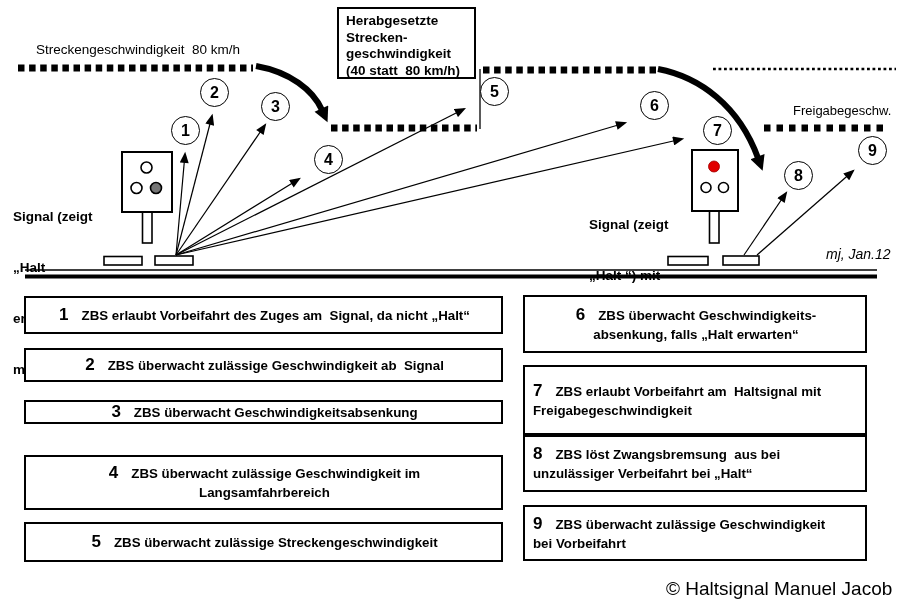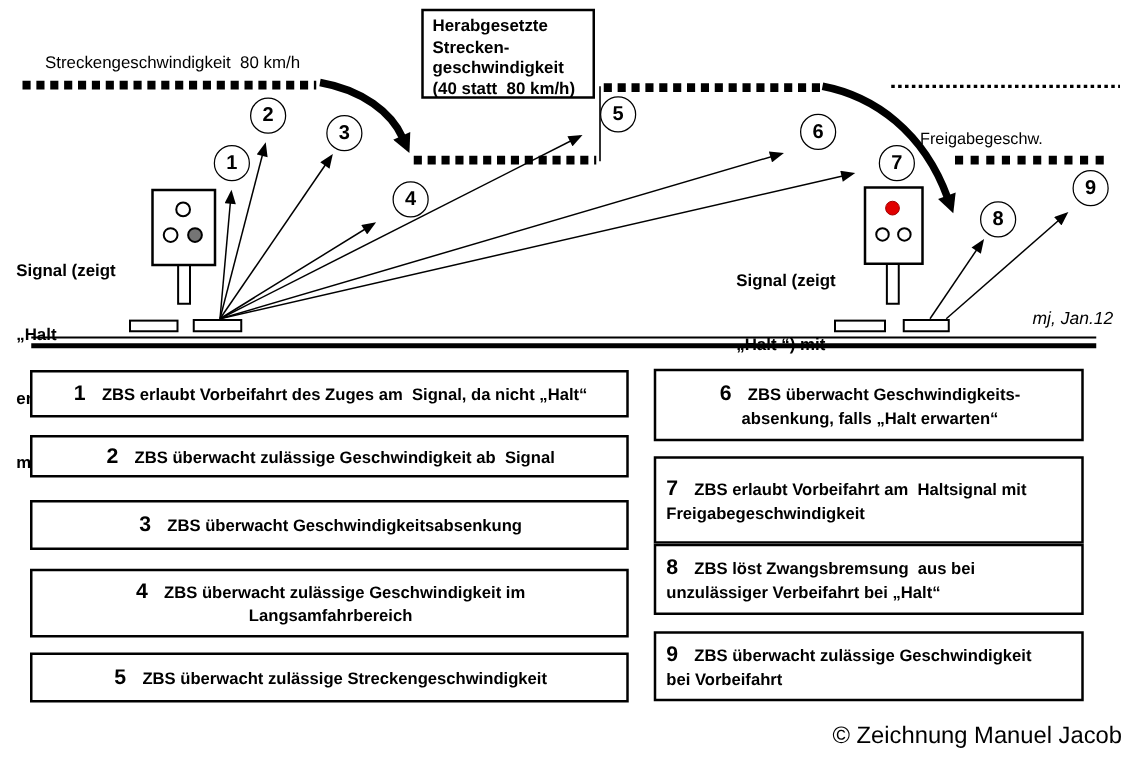--- a/index.html
+++ b/index.html
@@ -120,21 +120,21 @@
     <div>erwarten“)</div>
     <div>mit 2 Balisen</div>
   </div>
 
   <div class="lbl bold multiline" style="left:589px;top:182px;">
     <div>Signal (zeigt</div>
     <div>„Halt “) mit</div>
     <div>2 Balisen</div>
   </div>
 
-  <div class="lbl" style="left:736px;top:102px;font-size:13px;">Freigabegeschw.</div>
+  <div class="lbl" style="left:793px;top:102px;font-size:13px;">Freigabegeschw.</div>
 
   <div class="lbl small" style="left:826px;top:246px;">mj, Jan.12</div>
 
   <div class="marker" style="left:171px;top:116px;">1</div>
   <div class="marker" style="left:200px;top:78px;">2</div>
   <div class="marker" style="left:261px;top:92px;">3</div>
   <div class="marker" style="left:314px;top:145px;">4</div>
   <div class="marker" style="left:480px;top:77px;">5</div>
   <div class="marker" style="left:640px;top:91px;">6</div>
   <div class="marker" style="left:703px;top:116px;">7</div>
@@ -142,21 +142,21 @@
   <div class="marker" style="left:858px;top:136px;">9</div>
 
   <div class="note col-left" style="top:296px;height:38px;">
     <div><span class="note-num">1</span><span>ZBS erlaubt Vorbeifahrt des Zuges am  Signal, da nicht „Halt“</span></div>
     <div></div>
   </div>
   <div class="note col-left" style="top:348px;height:34px;">
     <div><span class="note-num">2</span><span>ZBS überwacht zulässige Geschwindigkeit ab  Signal</span></div>
     <div></div>
   </div>
-  <div class="note col-left" style="top:400px;height:40px;">
+  <div class="note col-left" style="top:400px;height:24px;">
     <div><span class="note-num">3</span><span>ZBS überwacht Geschwindigkeitsabsenkung</span></div>
     <div></div>
   </div>
   <div class="note col-left" style="top:455px;height:55px;">
     <div><span class="note-num">4</span><span>ZBS überwacht zulässige Geschwindigkeit im</span></div>
     <div>Langsamfahrbereich</div>
   </div>
   <div class="note col-left" style="top:522px;height:40px;">
     <div><span class="note-num">5</span><span>ZBS überwacht zulässige Streckengeschwindigkeit</span></div>
     <div></div>
@@ -172,15 +172,15 @@
   </div>
   <div class="note col-right" style="top:435px;height:57px;">
     <div><span class="note-num">8</span><span>ZBS löst Zwangsbremsung  aus bei</span></div>
     <div>unzulässiger Verbeifahrt bei „Halt“</div>
   </div>
   <div class="note col-right" style="top:505px;height:56px;">
     <div><span class="note-num">9</span><span>ZBS überwacht zulässige Geschwindigkeit</span></div>
     <div>bei Vorbeifahrt</div>
   </div>
 
-  <div class="footer">© Zeichnung Manuel Jacob</div>
+  <div class="footer">© Haltsignal Manuel Jacob</div>
 
 </div>
 
 </body></html>

